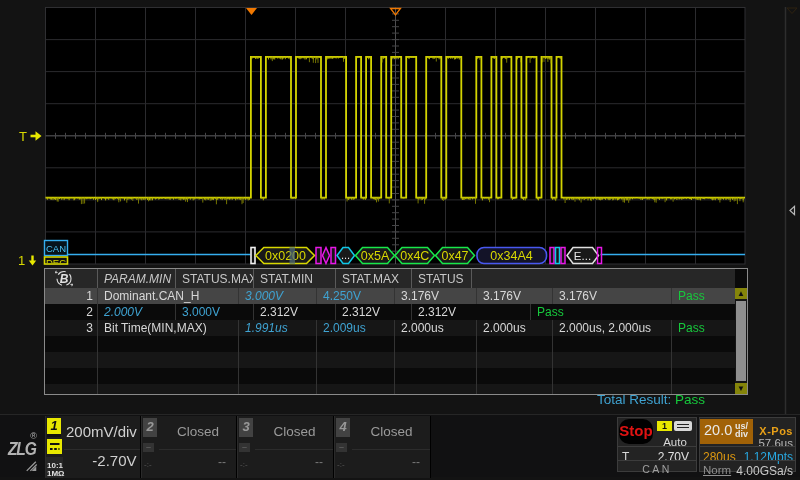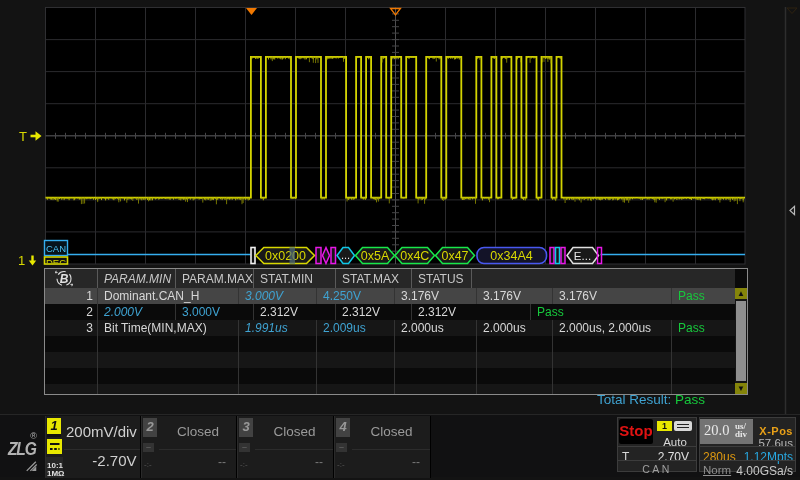--- a/index.html
+++ b/index.html
@@ -34,32 +34,32 @@
 .cpl2{position:absolute;left:1px;top:27px;width:11px;height:9px;background:#333;color:#777;font-size:8px;line-height:8px;text-align:center;}
 .vdiv{position:absolute;left:20px;top:7px;right:3.5px;font-size:15px;color:#d0d0d0;text-align:right;}
 .ofs{position:absolute;right:3.5px;top:36px;font-size:15px;color:#d0d0d0;text-align:right;}
 .hline{position:absolute;left:17px;right:0;top:33px;border-top:1px solid #2c2c2c;}
 .probe{position:absolute;left:1px;top:46px;font-size:8px;font-weight:bold;color:#e0e0e0;line-height:8px;}
 .dashsm{position:absolute;left:2px;top:44px;font-size:8px;color:#5a5a5a;}
 .dash2{position:absolute;right:10px;top:39px;font-size:12px;color:#787878;}
 .closed{position:absolute;left:23px;top:8px;right:5px;font-size:13.5px;color:#9a9a9a;text-align:center;}
 
 #trgblk{position:absolute;left:617px;top:2px;width:80px;height:55px;background:#232323;border:1px solid #3c3c3c;box-sizing:border-box;}
-#stopbox{position:absolute;left:1px;top:1px;width:34px;height:25px;background:#000;border-radius:2px;color:#e01212;font-weight:bold;font-size:15px;text-align:center;line-height:24px;}
+#stopbox{position:absolute;left:1px;top:1px;width:34px;height:25px;background:#000;border-radius:10px;color:#e01212;font-weight:bold;font-size:15px;text-align:center;line-height:24px;}
 #tb1{position:absolute;left:39px;top:3px;width:15px;height:10px;background:#e8e800;color:#111;font-size:9px;font-weight:bold;text-align:center;line-height:10px;}
 #tico{position:absolute;left:56px;top:3px;width:18px;height:10px;background:#d8d8d8;border-radius:2px;}
 #tico i{display:block;border-top:1.5px solid #222;margin:2.5px 3px 0 3px;}
 #auto{position:absolute;left:38px;top:18px;width:38px;font-size:11.5px;color:#d8d8d8;text-align:center;}
 .tl1{position:absolute;left:0;right:0;top:28px;border-top:1px solid #3c3c3c;}
 .tl2{position:absolute;left:0;right:0;top:42px;border-top:1px solid #3c3c3c;}
 #tt{position:absolute;left:4px;top:32px;font-size:12px;color:#d8d8d8;}
 #tv{position:absolute;right:7px;top:32px;font-size:12px;color:#e0e0e0;}
 #tcan{position:absolute;left:0;right:0;top:45px;font-size:10.5px;color:#a0a0a0;text-align:center;letter-spacing:2.5px;}
 #acqblk{position:absolute;left:699px;top:2px;width:97px;height:55px;background:#232323;border:1px solid #3c3c3c;box-sizing:border-box;}
-#tbbox{position:absolute;left:0px;top:1px;width:53px;height:25px;background:#737373;font-family:Liberation Serif, serif;}
+#tbbox{position:absolute;left:0px;top:1px;width:53px;height:25px;background:#a16207;}
 #tbbox .n{position:absolute;left:4px;top:3px;font-size:14.5px;color:#e8e8e8;}
 #tbbox .u{position:absolute;left:35px;top:4px;font-size:9px;font-weight:bold;color:#e8e8e8;line-height:7.5px;}
 #xpos{position:absolute;right:2px;top:7px;font-size:11px;font-weight:bold;color:#e8a018;letter-spacing:0.5px;}
 #xval{position:absolute;right:2px;top:19px;font-size:11.5px;color:#b8b8b8;}
 #al1{position:absolute;left:0;right:0;top:28px;border-top:1px solid #3c3c3c;}
 #al2{position:absolute;left:0;right:0;top:41.5px;border-top:1px solid #3c3c3c;}
 #a280{position:absolute;left:3px;top:32px;font-size:12px;color:#e09a10;}
 #ampts{position:absolute;right:2px;top:32px;font-size:12px;color:#28a8e0;}
 #anorm{position:absolute;left:3px;top:45.5px;font-size:11.5px;color:#909090;text-decoration:underline;}
 #asa{position:absolute;right:2px;top:45.5px;font-size:12px;color:#c8c8c8;}
@@ -119,21 +119,21 @@
 <rect x="555.5" y="247.5" width="4" height="16" fill="#151515" stroke="#10c8e8" stroke-width="1.5"></rect>
 <rect x="561" y="247.5" width="4" height="16" fill="#151515" stroke="#e818e8" stroke-width="1.5"></rect>
 <path d="M567.0 255.5L573.0 247.5H592.5L598.5 255.5L592.5 263.5H573.0Z" fill="#191919" stroke="#e0e0e0" stroke-width="1.5"></path>
 <text x="582.5" y="259.5" font-family="Liberation Sans,sans-serif" font-size="11.5" fill="#e8e8e8" text-anchor="middle">E...</text>
 <rect x="597.5" y="247.5" width="4" height="16" fill="none" stroke="#e818e8" stroke-width="1.5"></rect>
 </svg>
 <div class="abs" id="tbl">
   <div class="trow" id="thead">
     <div class="cell c0"></div>
       <div class="cell c2">PARAM.MIN</div>
-      <div class="cell c3">PARAM.MAX</div>
+      <div class="cell c3">STATUS.MAX</div>
       <div class="cell c4">STAT.MIN</div>
       <div class="cell c5">STAT.MAX</div>
       <div class="cell c7">STATUS</div>
   </div>
   <div class="trow r1" style="top:19px;">
     <div class="cell c0">1</div>
       <div class="cell c1">Dominant.CAN_H</div>
       <div class="cell c2 cyan">3.000V</div>
       <div class="cell c3 cyan">4.250V</div>
       <div class="cell c4">3.176V</div>

